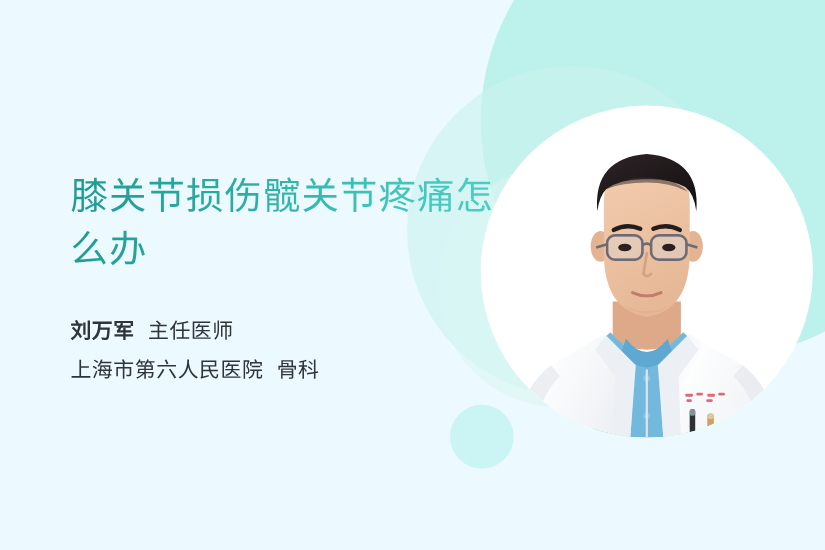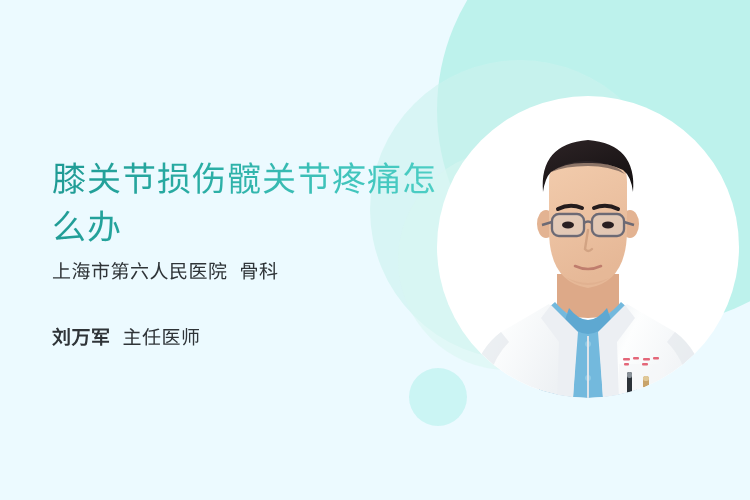--- a/index.html
+++ b/index.html
@@ -86,21 +86,21 @@
     position: absolute;
     left: 0;
     top: 0;
     width: 302px;
     height: 302px;
   }
 
   
   #text-col {
     position: absolute;
-    left: 52px;
+    left: 64px;
     top: 155px;
     width: 390px;
   }
 
   #headline {
     margin: 0;
     font-size: 34px;
     line-height: 48px;
     font-weight: 400;
     letter-spacing: 1px;
@@ -237,22 +237,22 @@
         <path d="M138 170 Q151 176 164 170" stroke="#bf7d6d" stroke-width="2.6" fill="none" stroke-linecap="round"></path>
 
         <path d="M130 182 Q151 192 172 182 Q151 196 130 182 Z" fill="#dba98a" opacity="0.5"></path>
       </g>
     </svg>
   </div>
 
   <div id="text-col">
     <h1 id="headline">膝关节损伤髋关节疼痛怎么办</h1>
 
+    <p id="byline">
+      <span id="doctor-name">刘万军</span><span id="doctor-title">主任医师</span>
+    </p>
+
     <p id="affiliation">
       <span>上海市第六人民医院</span><span id="department">骨科</span>
     </p>
-
-    <p id="byline">
-      <span id="doctor-name">刘万军</span><span id="doctor-title">主任医师</span>
-    </p>
   </div>
 
 </div>
 
 </body></html>

